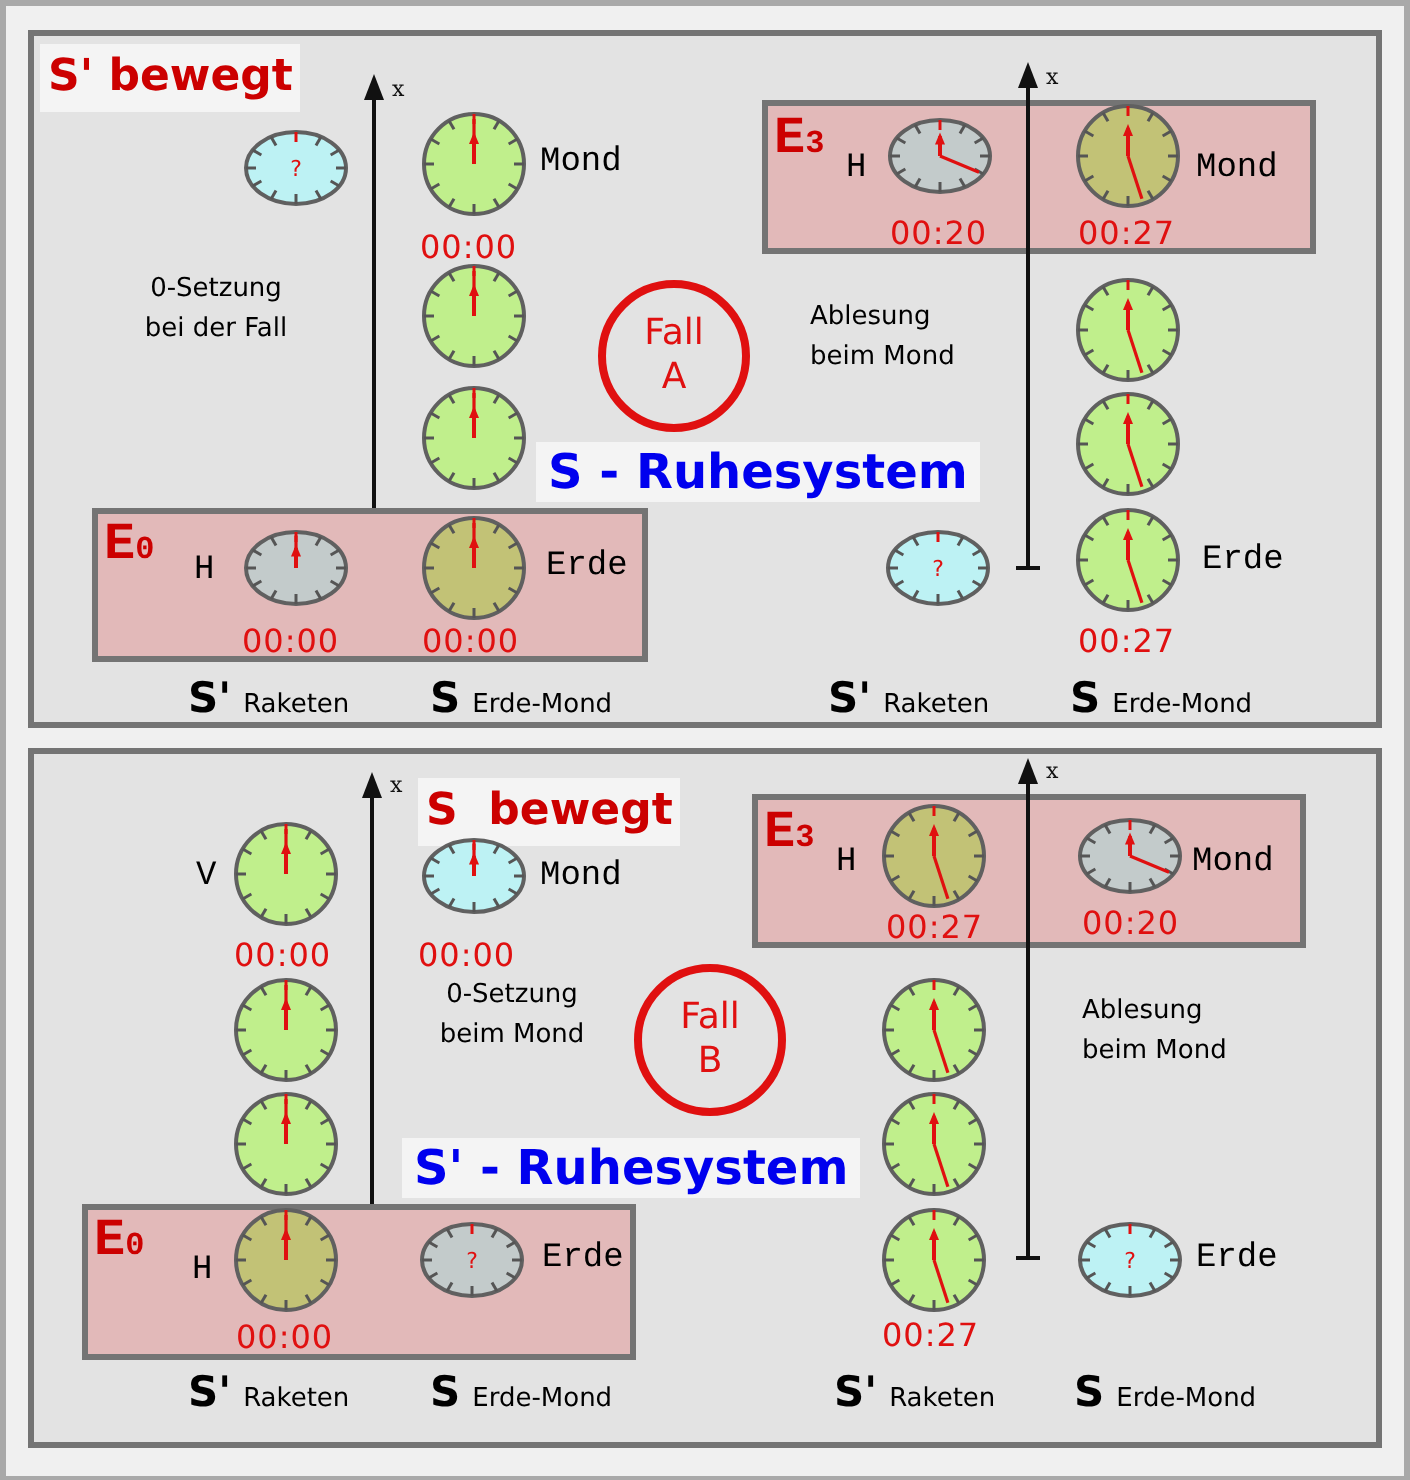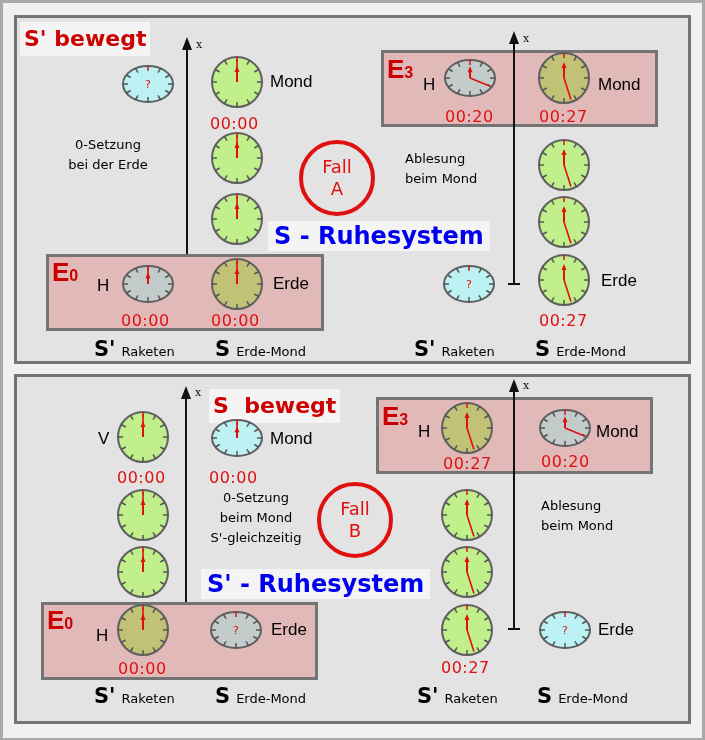--- a/index.html
+++ b/index.html
@@ -7,23 +7,23 @@
   #frame { position:absolute; left:3px; top:3px; width:699px; height:735px; background:#f0f0f0; }
   .panel { position:absolute; background:#e3e3e3; border:3px solid #747474; box-sizing:border-box; }
   .pink { position:absolute; background:#e2b9b9; border:3px solid #747474; box-sizing:border-box; }
   .axis { position:absolute; width:2px; background:#111; }
   .axis-arrow { position:absolute; width:0; height:0; border-left:5px solid transparent; border-right:5px solid transparent; border-bottom:13px solid #111; }
   .axis-tick { position:absolute; height:2px; width:12px; background:#111; }
   .axis-x { position:absolute; font-family:"DejaVu Serif", serif; font-size:11px; color:#111; }
   .abs { position:absolute; white-space:nowrap; }
   .title-red { font-family:"DejaVu Sans", sans-serif; font-weight:bold; font-size:22px; color:#cc0000; background:#f4f4f4; padding:0 4px; line-height:34px; }
   .title-blue { font-family:"DejaVu Sans", sans-serif; font-weight:bold; font-size:24px; color:#0000ee; background:#f4f4f4; padding:0 6px; line-height:30px; }
-  .eventlbl { font-family:Liberation Sans, sans-serif; font-weight:bold; font-size:26px; color:#cc0000; line-height:28px; }
+  .eventlbl { font-family:Liberation Mono, monospace; font-weight:bold; font-size:26px; color:#cc0000; line-height:28px; }
   .eventlbl small { font-size:16px; }
-  .place { font-family:Liberation Sans, sans-serif; font-size:17px; color:#000; }
+  .place { font-family:Liberation Mono, monospace; font-size:17px; color:#000; }
   .time { font-family:"DejaVu Sans", sans-serif; font-size:16px; color:#e01010; letter-spacing:0.5px; }
   .note { font-family:"DejaVu Sans", sans-serif; font-size:13px; color:#000; text-align:center; line-height:20px; }
   .sysname { font-family:"DejaVu Sans", sans-serif; font-size:13px; color:#000; }
   .sysname b { font-size:21px; font-weight:bold; margin-right:6px; }
   .fall { position:absolute; border:4px solid #e01010; border-radius:50%; box-sizing:border-box; color:#e01010; font-family:"DejaVu Sans", sans-serif; font-size:18px; text-align:center; line-height:22px; display:flex; flex-direction:column; justify-content:center; align-items:center; }
   svg.clock { position:absolute; overflow:visible; }
 </style>
 </head>
 <body>
 
@@ -55,21 +55,21 @@
 <div class="abs eventlbl" style="left:387px; top:55px;"><span>E</span><small>3</small></div>
 <div class="abs place" style="left:423px; top:75px;">H</div>
 <div class="abs place" style="left:598px; top:75px;">Mond</div>
 <div class="abs time" style="left:445px; top:107px;">00:20</div>
 <div class="abs time" style="left:539px; top:107px;">00:27</div>
 
 <div class="abs place" style="left:270px; top:72px;">Mond</div>
 <div class="abs time" style="left:210px; top:114px;">00:00</div>
 <div class="abs note" style="left:38px; top:135px; width:140px;">
   <div>0-Setzung</div>
-  <div>bei der Erde</div>
+  <div>bei der Fall</div>
 </div>
 <div class="abs note" style="left:405px; top:149px; text-align:left;">
   <div>Ablesung</div>
   <div>beim Mond</div>
 </div>
 <div class="fall" style="left:299px; top:140px; width:76px; height:76px;">
   <span>Fall</span>
   <span>A</span>
 </div>
 <div class="abs title-blue" style="left:268px; top:221px;">S  - Ruhesystem</div>
@@ -110,21 +110,20 @@
 <div class="abs place" style="left:271px; top:620px;">Erde</div>
 <div class="abs time" style="left:118px; top:659px;">00:00</div>
 
 <div class="abs place" style="left:98px; top:429px;">V</div>
 <div class="abs time" style="left:117px; top:468px;">00:00</div>
 <div class="abs place" style="left:270px; top:429px;">Mond</div>
 <div class="abs time" style="left:209px; top:468px;">00:00</div>
 <div class="abs note" style="left:196px; top:488px; width:120px;">
   <div>0-Setzung</div>
   <div>beim Mond</div>
-  <div>S'-gleichzeitig</div>
 </div>
 <div class="fall" style="left:317px; top:482px; width:76px; height:76px;">
   <span>Fall</span>
   <span>B</span>
 </div>
 <div class="abs note" style="left:541px; top:496px; text-align:left;">
   <div>Ablesung</div>
   <div>beim Mond</div>
 </div>
 <div class="abs title-blue" style="left:201px; top:569px;">S' - Ruhesystem</div>

